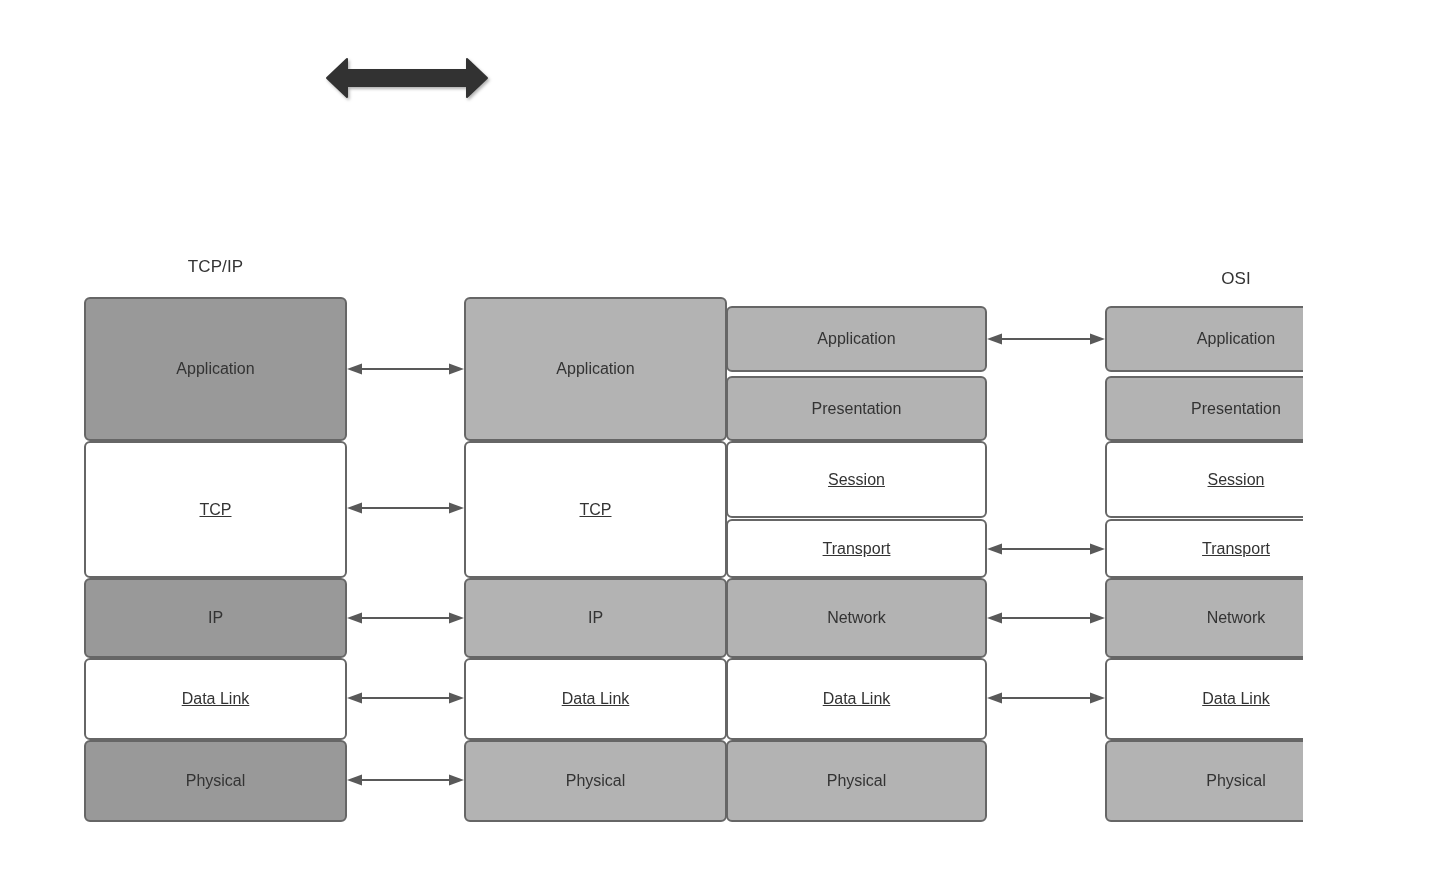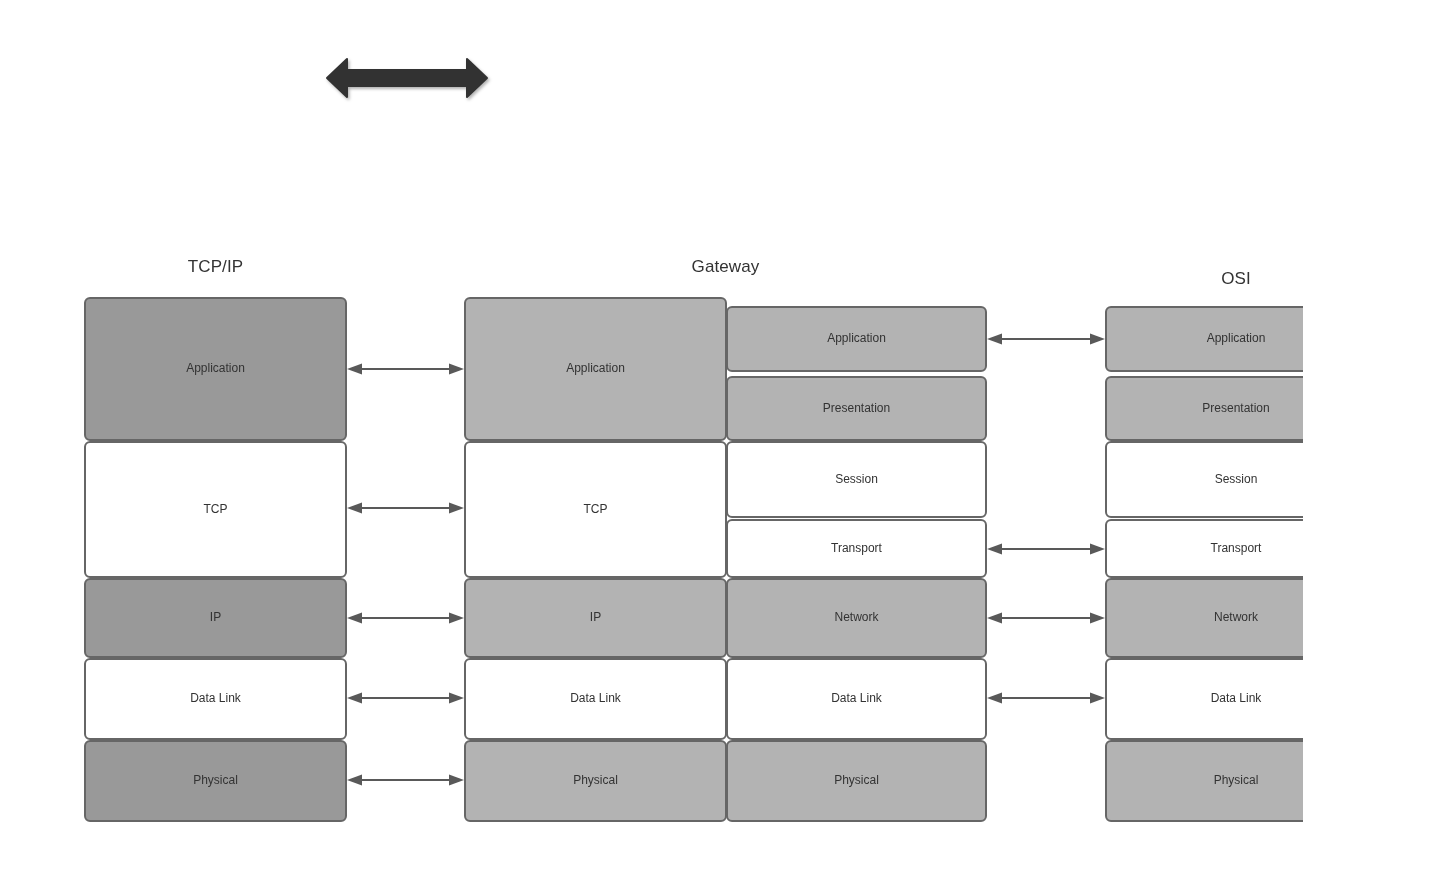--- a/index.html
+++ b/index.html
@@ -33,29 +33,29 @@
 
   
   .layer-box {
     position: absolute;
     box-sizing: border-box;
     border: 2px solid #666666;
     border-radius: 6px;
     display: flex;
     align-items: center;
     justify-content: center;
-    font-size: 12px;
+    font-size: 16px;
     line-height: 1.1;
     color: #333333;
     text-align: center;
     white-space: nowrap;
   }
   .fill-dark  { background: #999999; }
   .fill-light { background: #b3b3b3; }
-  .fill-white { background: #ffffff; }
+  .fill-white { background: #ffffff; text-decoration: underline; }
 
   
   .connector {
     position: absolute;
     height: 14px;
     pointer-events: none;
   }
   .connector svg { display: block; overflow: visible; }
 
   
@@ -76,21 +76,20 @@
         <filter id="softshadow" x="-20%" y="-40%" width="150%" height="200%">
           <feDropShadow dx="1.5" dy="2" stdDeviation="1.6" flood-color="#000000" flood-opacity="0.30"></feDropShadow>
         </filter>
       </defs>
       <path d="M 7,26 L 27,7 L 27,18 L 147,18 L 147,7 L 167,26 L 147,45 L 147,34 L 27,34 L 27,45 Z" fill="#333333" stroke="#333333" stroke-width="2" stroke-linejoin="round" filter="url(#softshadow)"></path>
     </svg>
   </div>
 
   <div class="col-caption" style="left:84px; top:258px; width:263px;">TCP/IP</div>
 
-  <div class="col-caption" style="left:464px; top:258px; width:523px;">Gateway</div>
 
   <div class="col-caption" style="left:1105px; top:270px; width:262px;">OSI</div>
 
   <div class="layer-box fill-dark" style="left:84px;  top:297px; width:263px; height:144px;">Application</div>
   <div class="layer-box fill-white" style="left:84px;  top:441px; width:263px; height:137px;">TCP</div>
   <div class="layer-box fill-dark" style="left:84px;  top:578px; width:263px; height:80px;">IP</div>
   <div class="layer-box fill-white" style="left:84px;  top:658px; width:263px; height:82px;">Data Link</div>
   <div class="layer-box fill-dark" style="left:84px;  top:740px; width:263px; height:82px;">Physical</div>
 
   <div class="layer-box fill-light" style="left:464px; top:297px; width:263px; height:144px;">Application</div>

